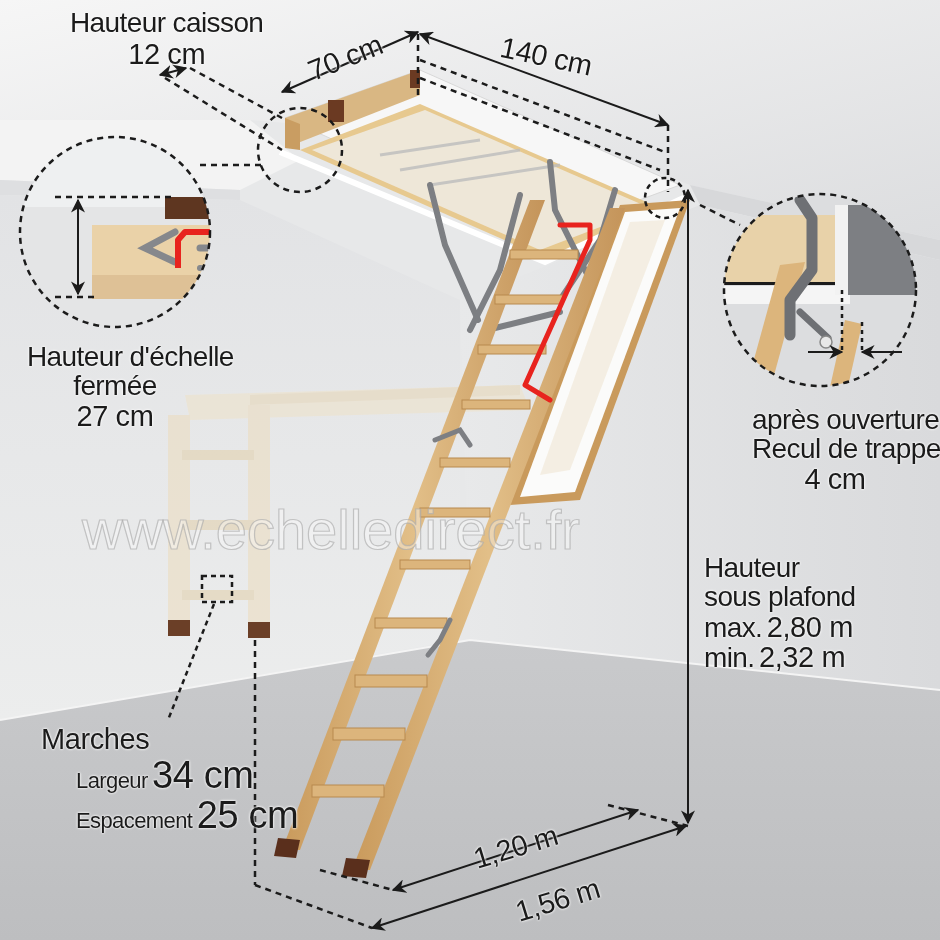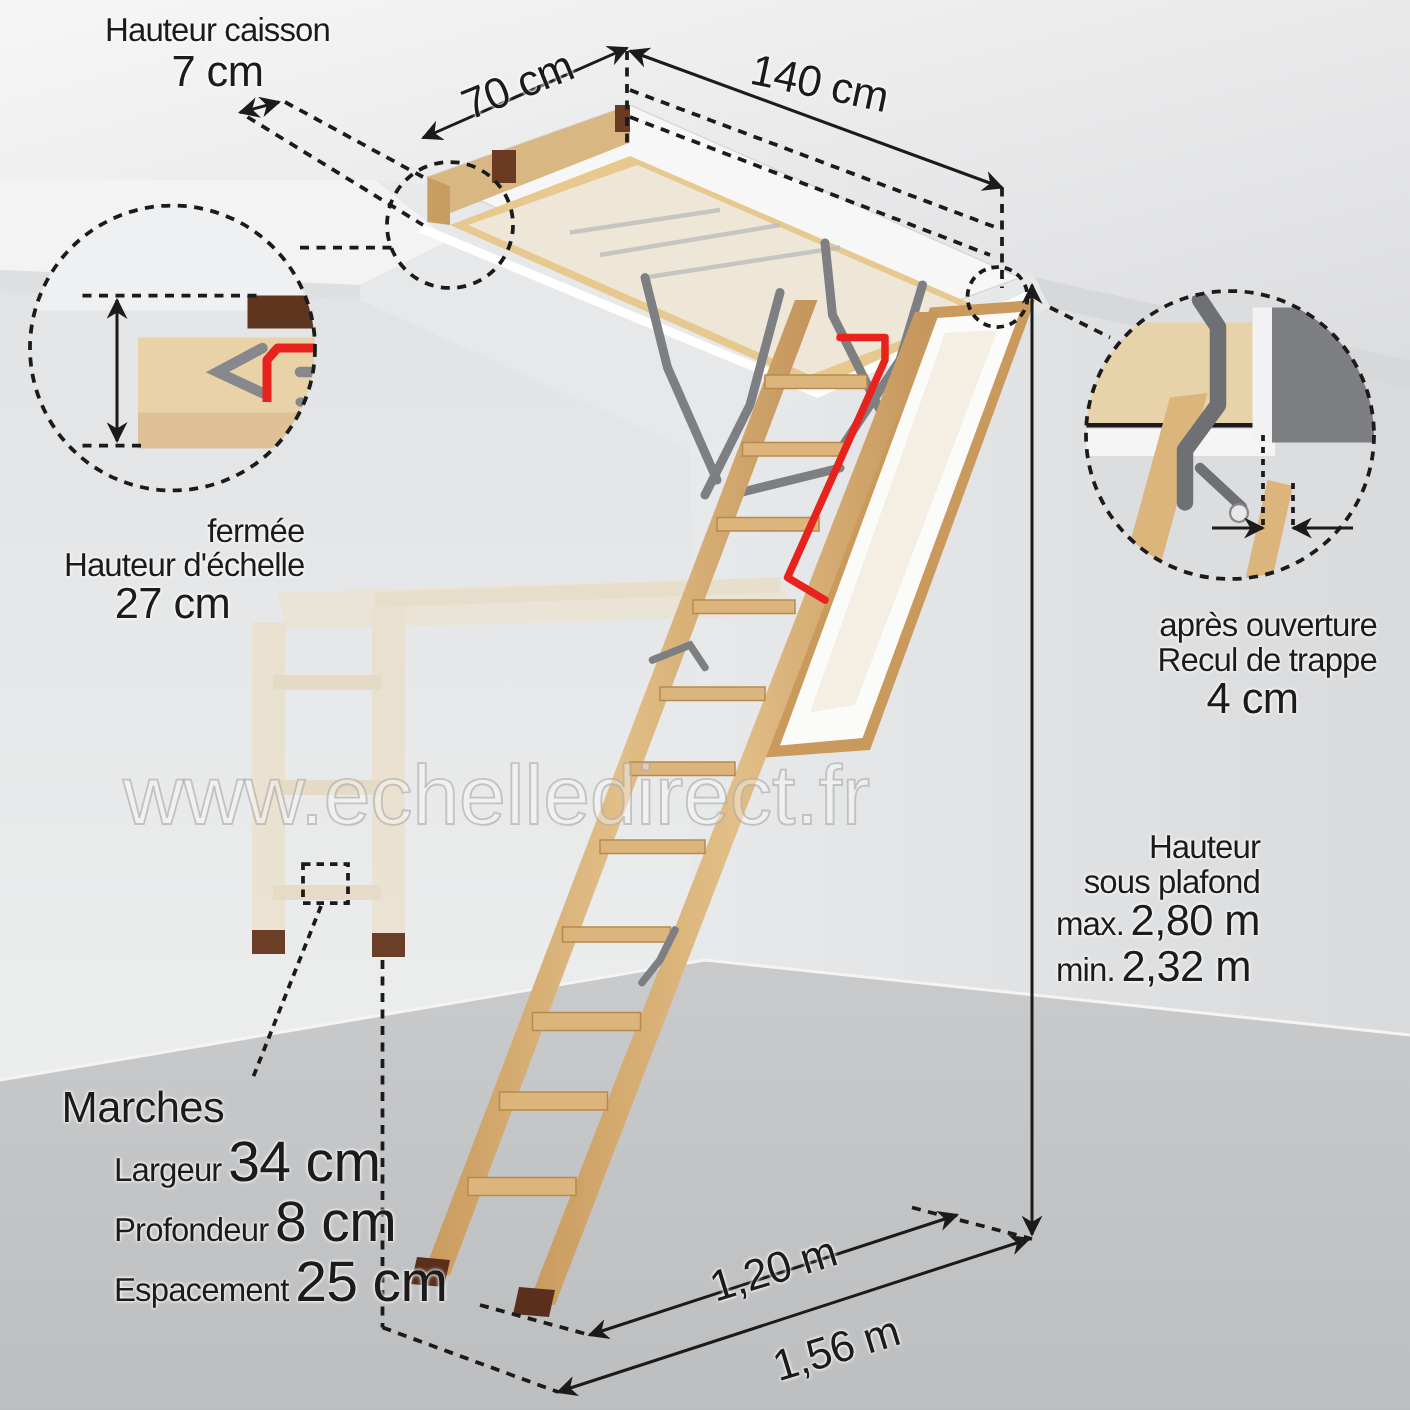--- a/index.html
+++ b/index.html
@@ -1,20 +1,20 @@
 <!DOCTYPE html>
 <html><head>
 <meta charset="utf-8">
 <style>
   html, body { margin: 0; padding: 0; }
   body { width: 940px; height: 940px; overflow: hidden; background: #e9eaeb; }
   #stage { position: relative; width: 940px; height: 940px; font-family: "Liberation Sans", "DejaVu Sans", sans-serif; color: #1b1b1b; }
   #scene { position: absolute; left: 0; top: 0; width: 940px; height: 940px; }
   .label { position: absolute; line-height: 1.05; white-space: nowrap; text-shadow: 0 0 2px #fff, 0 0 3px #fff; }
-  .lbl-small { font-size: 22px; letter-spacing: -0.6px; text-align: right; }
+  .lbl-small { font-size: 28px; letter-spacing: -0.6px; }
   .lbl-big { font-size: 29px; letter-spacing: -0.4px; }
   .center { text-align: center; }
   .rot { transform-origin: left top; }
   .watermark { position: absolute; left: 82px; top: 497px; font-size: 56px; letter-spacing: 0px; color: rgba(255,255,255,0.35); -webkit-text-stroke: 1.2px rgba(170,170,170,0.65); font-weight: 400; }
   .steps-block .row { display: block; }
   .steps-block .k { font-size: 22px; letter-spacing: -0.6px; padding-left: 35px; }
   .steps-block .v { font-size: 38px; letter-spacing: -0.4px; }
 </style>
 </head>
 <body>
@@ -222,30 +222,30 @@
       <circle cx="820" cy="290" r="96" fill="none" stroke="#1b1b1b" stroke-width="2.5" stroke-dasharray="6,5"></circle>
       <line x1="808" y1="352" x2="842" y2="352" stroke="#1b1b1b" stroke-width="2" marker-end="url(#arr)"></line>
       <line x1="902" y1="352" x2="862" y2="352" stroke="#1b1b1b" stroke-width="2" marker-end="url(#arr)"></line>
     </g>
   </svg>
 
   <div class="watermark">www.echelledirect.fr</div>
 
   <div class="label center" style="left:70px; top:8px;">
     <div class="lbl-small">Hauteur caisson</div>
-    <div class="lbl-big" style="margin-top:2px;">7 cm</div>
+    <div class="lbl-big" style="margin-top:2px;">12 cm</div>
   </div>
 
   <div class="label lbl-big rot" style="left:304px; top:58px; transform: rotate(-22deg);">70 cm</div>
 
   <div class="label lbl-big rot" style="left:504px; top:32px; transform: rotate(12deg);">140 cm</div>
 
   <div class="label center" style="left:27px; top:342px; width:176px;">
+    <div class="lbl-small">Hauteur d'échelle</div>
     <div class="lbl-small">fermée</div>
-    <div class="lbl-small">Hauteur d'échelle</div>
     <div class="lbl-big">27 cm</div>
   </div>
 
   <div class="label center" style="left:752px; top:405px; width:166px;">
     <div class="lbl-small">après ouverture</div>
     <div class="lbl-small">Recul de trappe</div>
     <div class="lbl-big">4 cm</div>
   </div>
 
   <div class="label" style="left:704px; top:553px;">
@@ -265,22 +265,18 @@
 
   <div class="label lbl-big rot" style="left:512px; top:898px; transform: rotate(-17deg);">1,56 m</div>
 
   <div class="label steps-block" style="left:12px; top:724px;margin-left:29px;">
     <div class="lbl-big" style="margin-bottom:2px;">Marches</div>
     <div class="row">
       <span class="k">Largeur</span>
       <span class="v">34 cm</span>
     </div>
     <div class="row">
-      <span class="k">Profondeur</span>
-      <span class="v">8 cm</span>
-    </div>
-    <div class="row">
       <span class="k">Espacement</span>
       <span class="v">25 cm</span>
     </div>
   </div>
 
 </div>
 
 </body></html>

